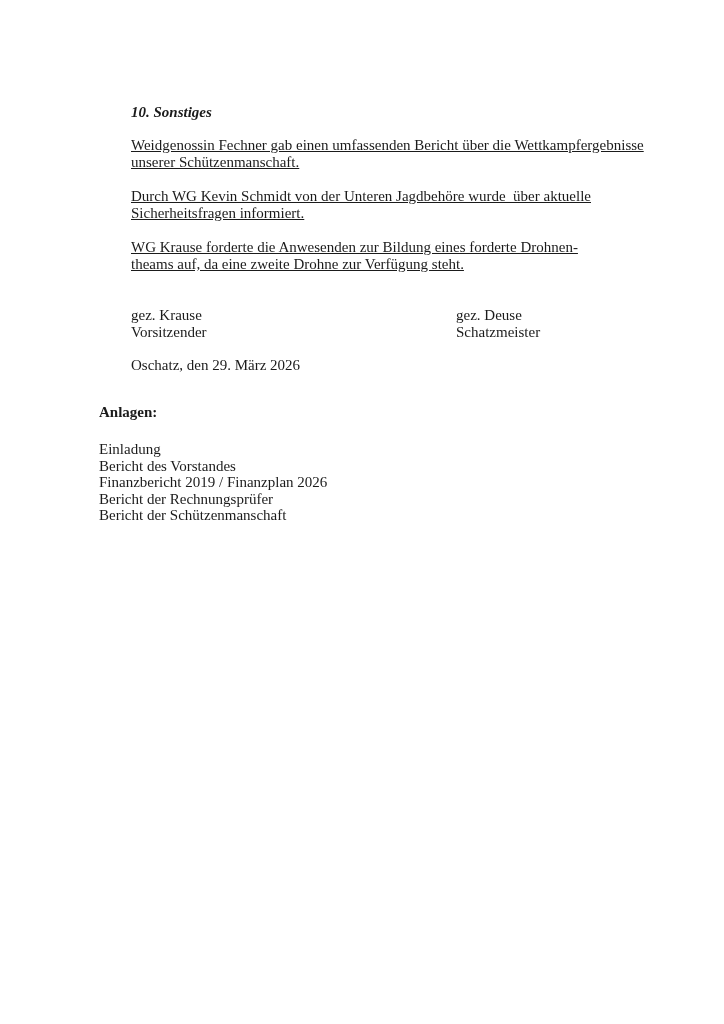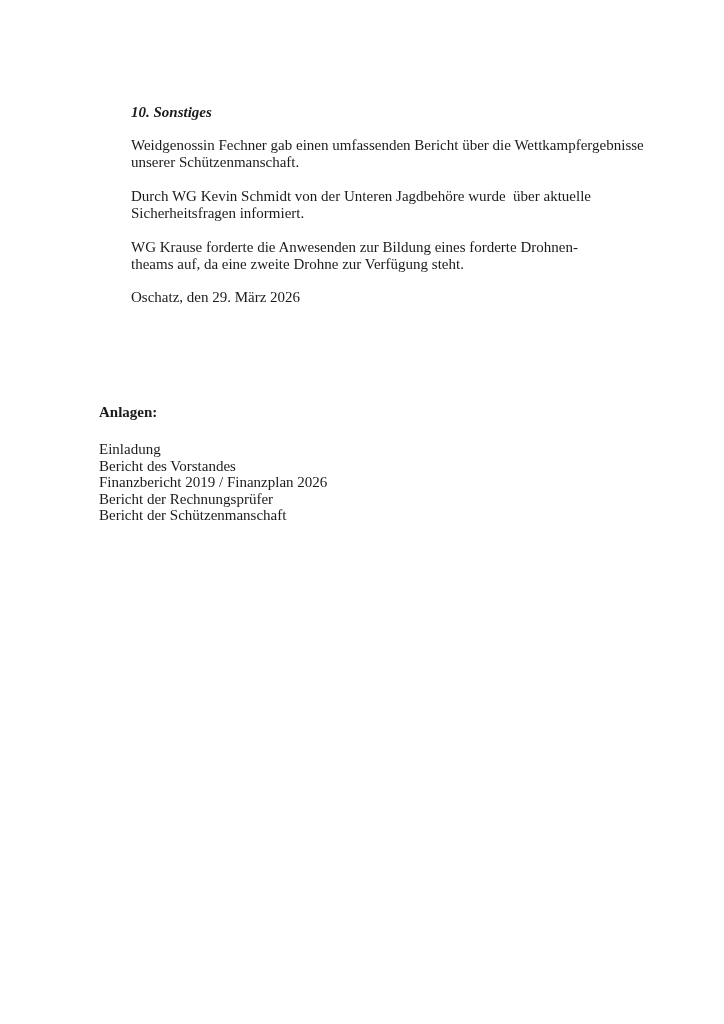--- a/index.html
+++ b/index.html
@@ -26,20 +26,21 @@
     right: 50px;
   }
   .doc-heading {
     font-weight: bold;
     font-style: italic;
     margin: 0;
   }
   .para {
     margin: 0;
     white-space: pre-wrap;
+    text-decoration: underline;
   }
   .para-first { margin-top: 16px; }
   .para-next  { margin-top: 17px; }
   .sig-row {
     display: grid;
     grid-template-columns: 325px auto;
     margin-top: 34px;
   }
   .sig-line { margin: 0; }
   .dateline {
@@ -73,20 +74,30 @@
 
     <p class="para para-first">Weidgenossin Fechner gab einen umfassenden Bericht über die Wettkampfergebnisse
 unserer Schützenmanschaft.</p>
 
     <p class="para para-next">Durch WG Kevin Schmidt von der Unteren Jagdbehöre wurde  über aktuelle
 Sicherheitsfragen informiert.</p>
 
     <p class="para para-next">WG Krause forderte die Anwesenden zur Bildung eines forderte Drohnen-
 theams auf, da eine zweite Drohne zur Verfügung steht.</p>
 
+    <div class="sig-row">
+      <div>
+        <p class="sig-line">gez. Krause</p>
+        <p class="sig-line">Vorsitzender</p>
+      </div>
+      <div>
+        <p class="sig-line">gez. Deuse</p>
+        <p class="sig-line">Schatzmeister</p>
+      </div>
+    </div>
 
     <p class="dateline">Oschatz, den 29. März 2026</p>
 
   </div>
 
   <div class="attachments">
     <p class="attachments-heading">Anlagen:</p>
     <ul class="attachments-list">
       <li>Einladung</li>
       <li>Bericht des Vorstandes</li>

